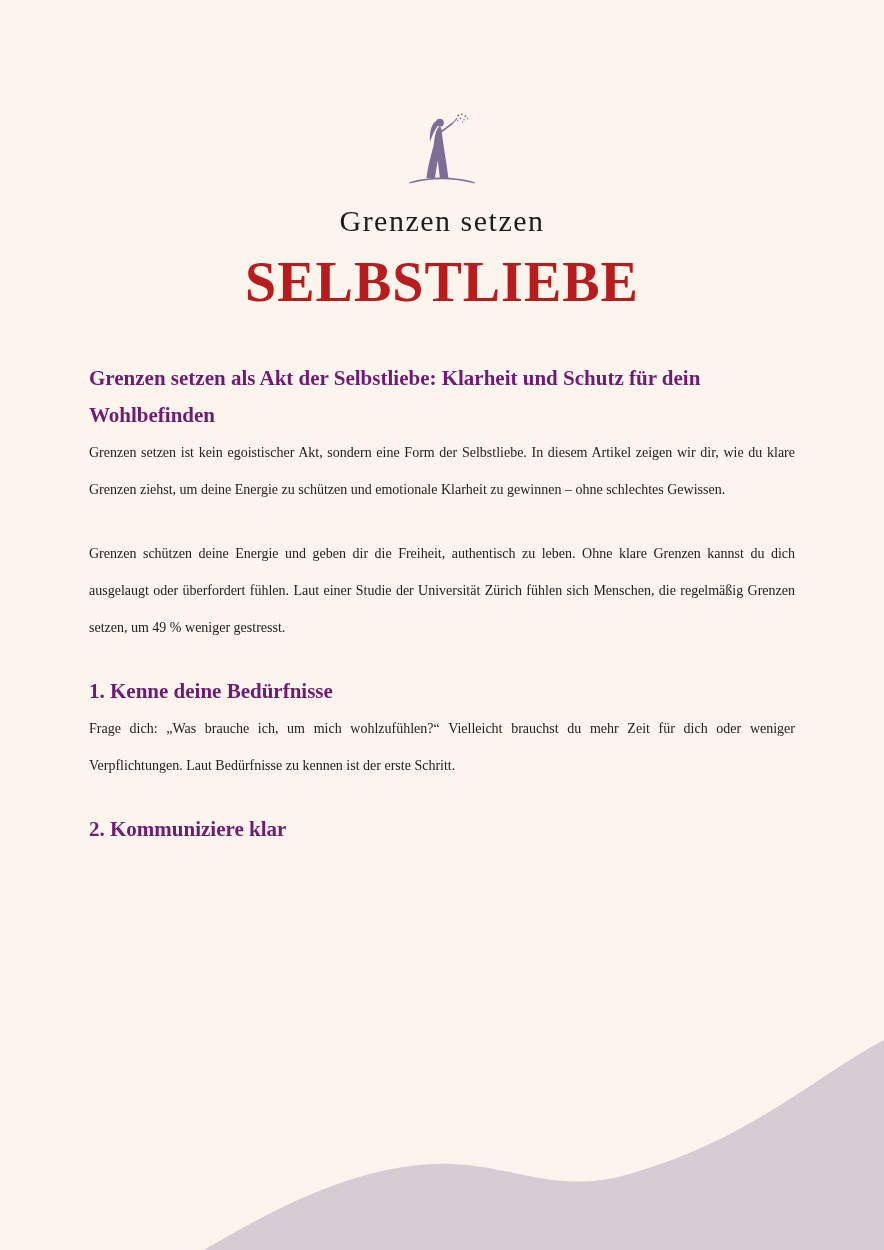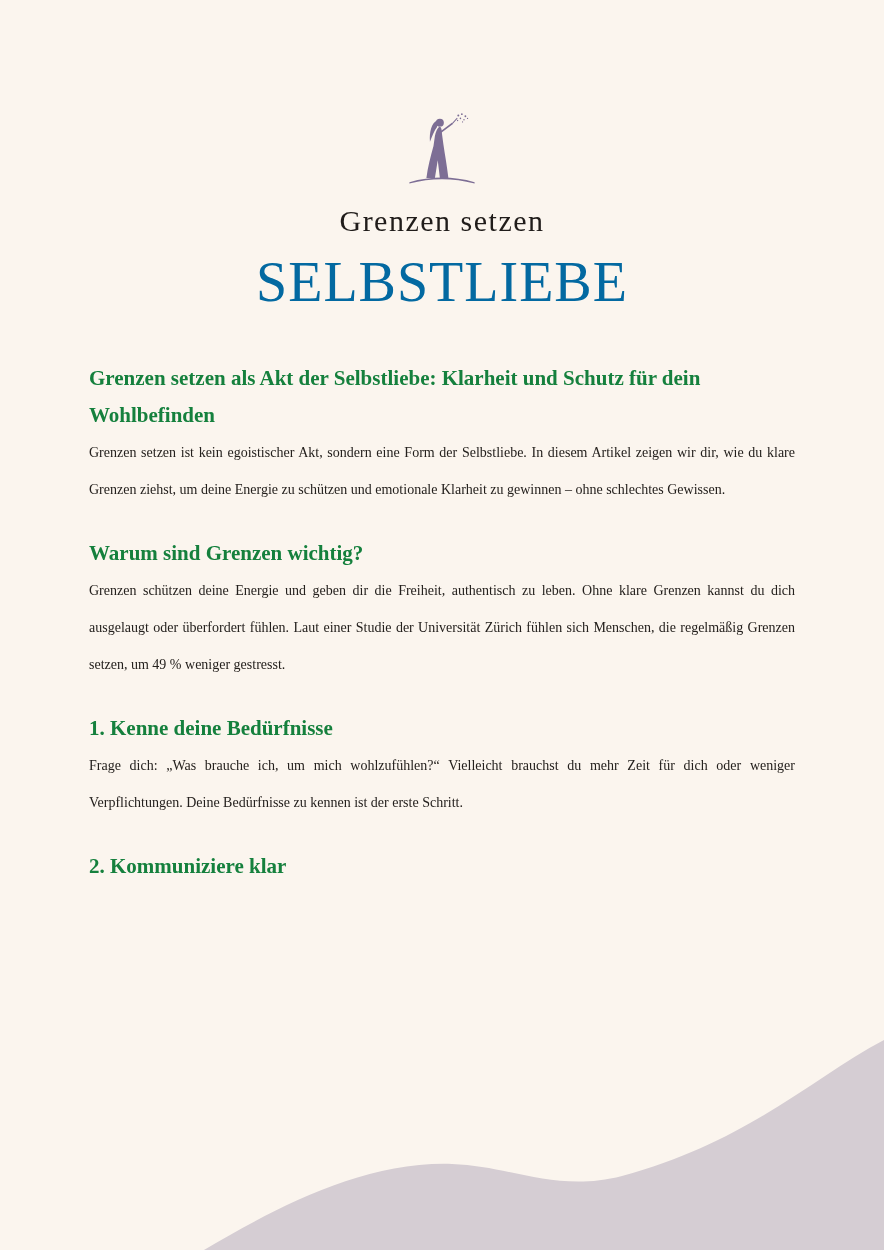--- a/index.html
+++ b/index.html
@@ -38,39 +38,39 @@
   .subtitle {
     margin-top: 10px;
     font-size: 30px;
     letter-spacing: 1.5px;
     color: #201c1a;
     line-height: 1.1;
   }
   .title {
     margin: 17px 0 0 0;
     font-size: 56px;
-    font-weight: 400;
+    font-weight: 700;
     letter-spacing: 1px;
-    color: #0369a1;
+    color: #b91c1c;
     line-height: 1.0;
   }
   article {
     width: 706px;
     margin: 0 auto;
     padding-top: 50px;
     color: #211d1a;
   }
   section { margin: 0 0 27px 0; }
   section:last-child { margin-bottom: 8px; }
   .sec-heading {
     margin: 0;
     font-size: 21px;
     font-weight: 700;
     line-height: 37px;
-    color: #15803d;
+    color: #701a75;
   }
   .sec-body {
     margin: 0;
     font-size: 14px;
     line-height: 37px;
     text-align: justify;
     color: #24201d;
   }
 </style>
 </head>
@@ -129,27 +129,26 @@
     </div>
 
     <article>
 
       <section>
         <h2 class="sec-heading">Grenzen setzen als Akt der Selbstliebe: Klarheit und Schutz für dein Wohlbefinden</h2>
         <p class="sec-body">Grenzen setzen ist kein egoistischer Akt, sondern eine Form der Selbstliebe. In diesem Artikel zeigen wir dir, wie du klare Grenzen ziehst, um deine Energie zu schützen und emotionale Klarheit zu gewinnen – ohne schlechtes Gewissen.</p>
       </section>
 
       <section>
-        <h2 class="sec-heading">Warum sind Grenzen wichtig?</h2>
         <p class="sec-body">Grenzen schützen deine Energie und geben dir die Freiheit, authentisch zu leben. Ohne klare Grenzen kannst du dich ausgelaugt oder überfordert fühlen. Laut einer Studie der Universität Zürich fühlen sich Menschen, die regelmäßig Grenzen setzen, um 49 % weniger gestresst.</p>
       </section>
 
       <section>
         <h2 class="sec-heading">1. Kenne deine Bedürfnisse</h2>
-        <p class="sec-body">Frage dich: „Was brauche ich, um mich wohlzufühlen?“ Vielleicht brauchst du mehr Zeit für dich oder weniger Verpflichtungen. Deine Bedürfnisse zu kennen ist der erste Schritt.</p>
+        <p class="sec-body">Frage dich: „Was brauche ich, um mich wohlzufühlen?“ Vielleicht brauchst du mehr Zeit für dich oder weniger Verpflichtungen. Laut Bedürfnisse zu kennen ist der erste Schritt.</p>
       </section>
 
       <section>
         <h2 class="sec-heading">2. Kommuniziere klar</h2>
       </section>
 
     </article>
   </div>
 </div>
 

